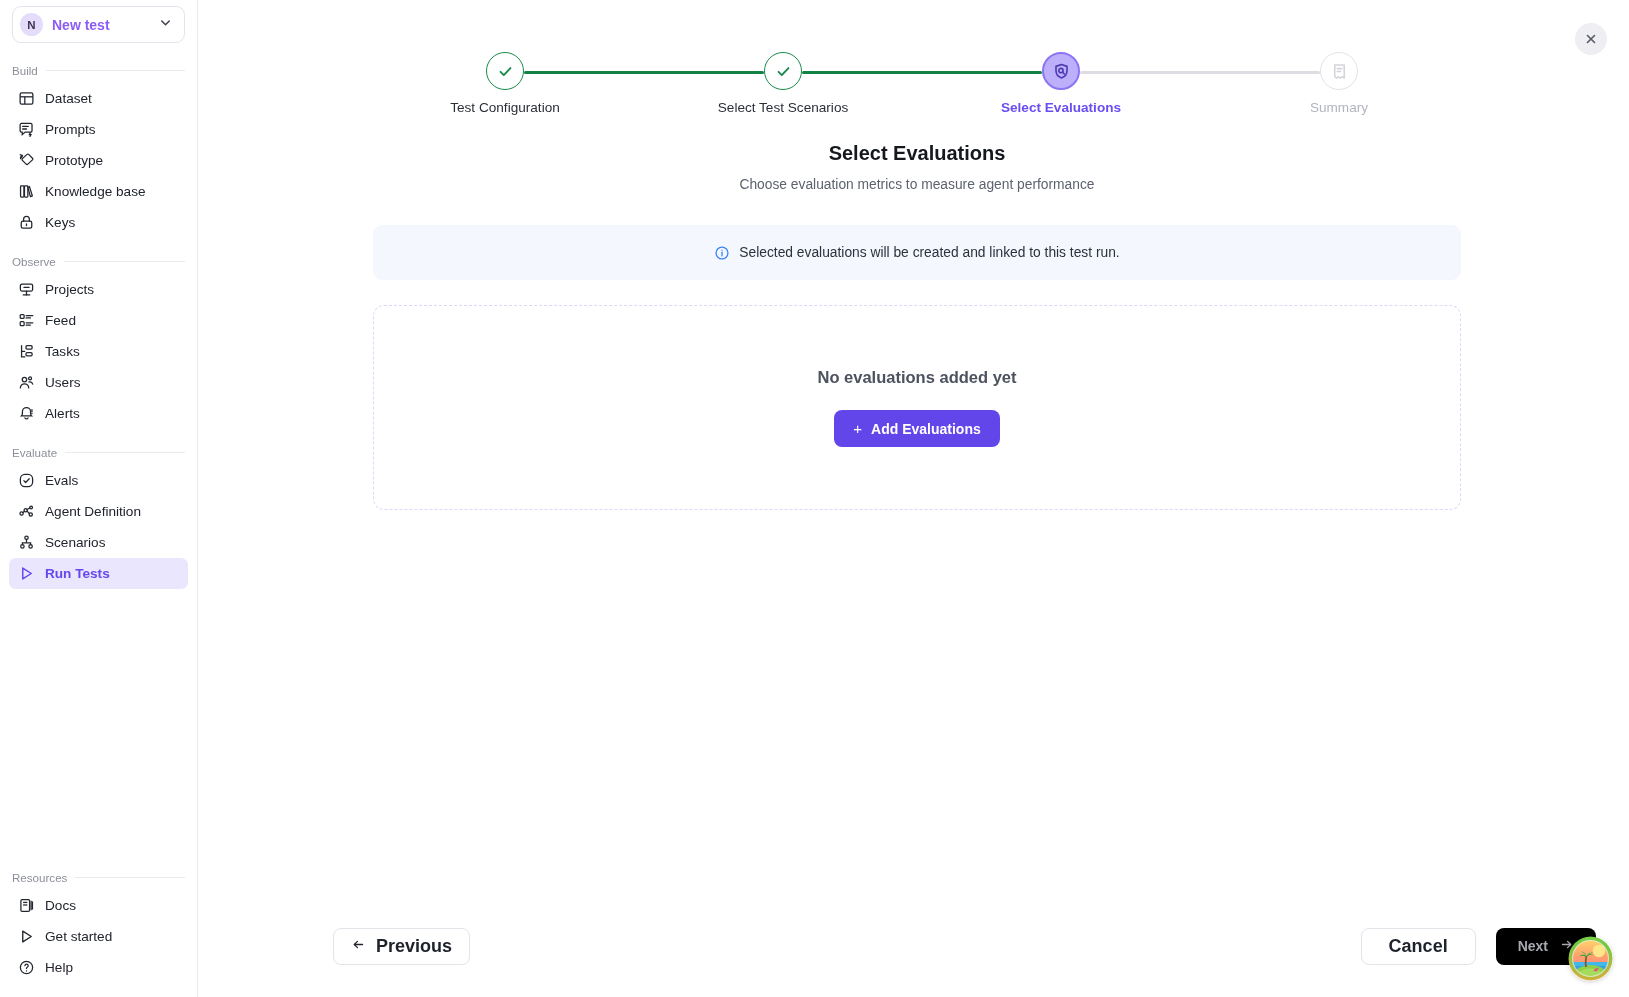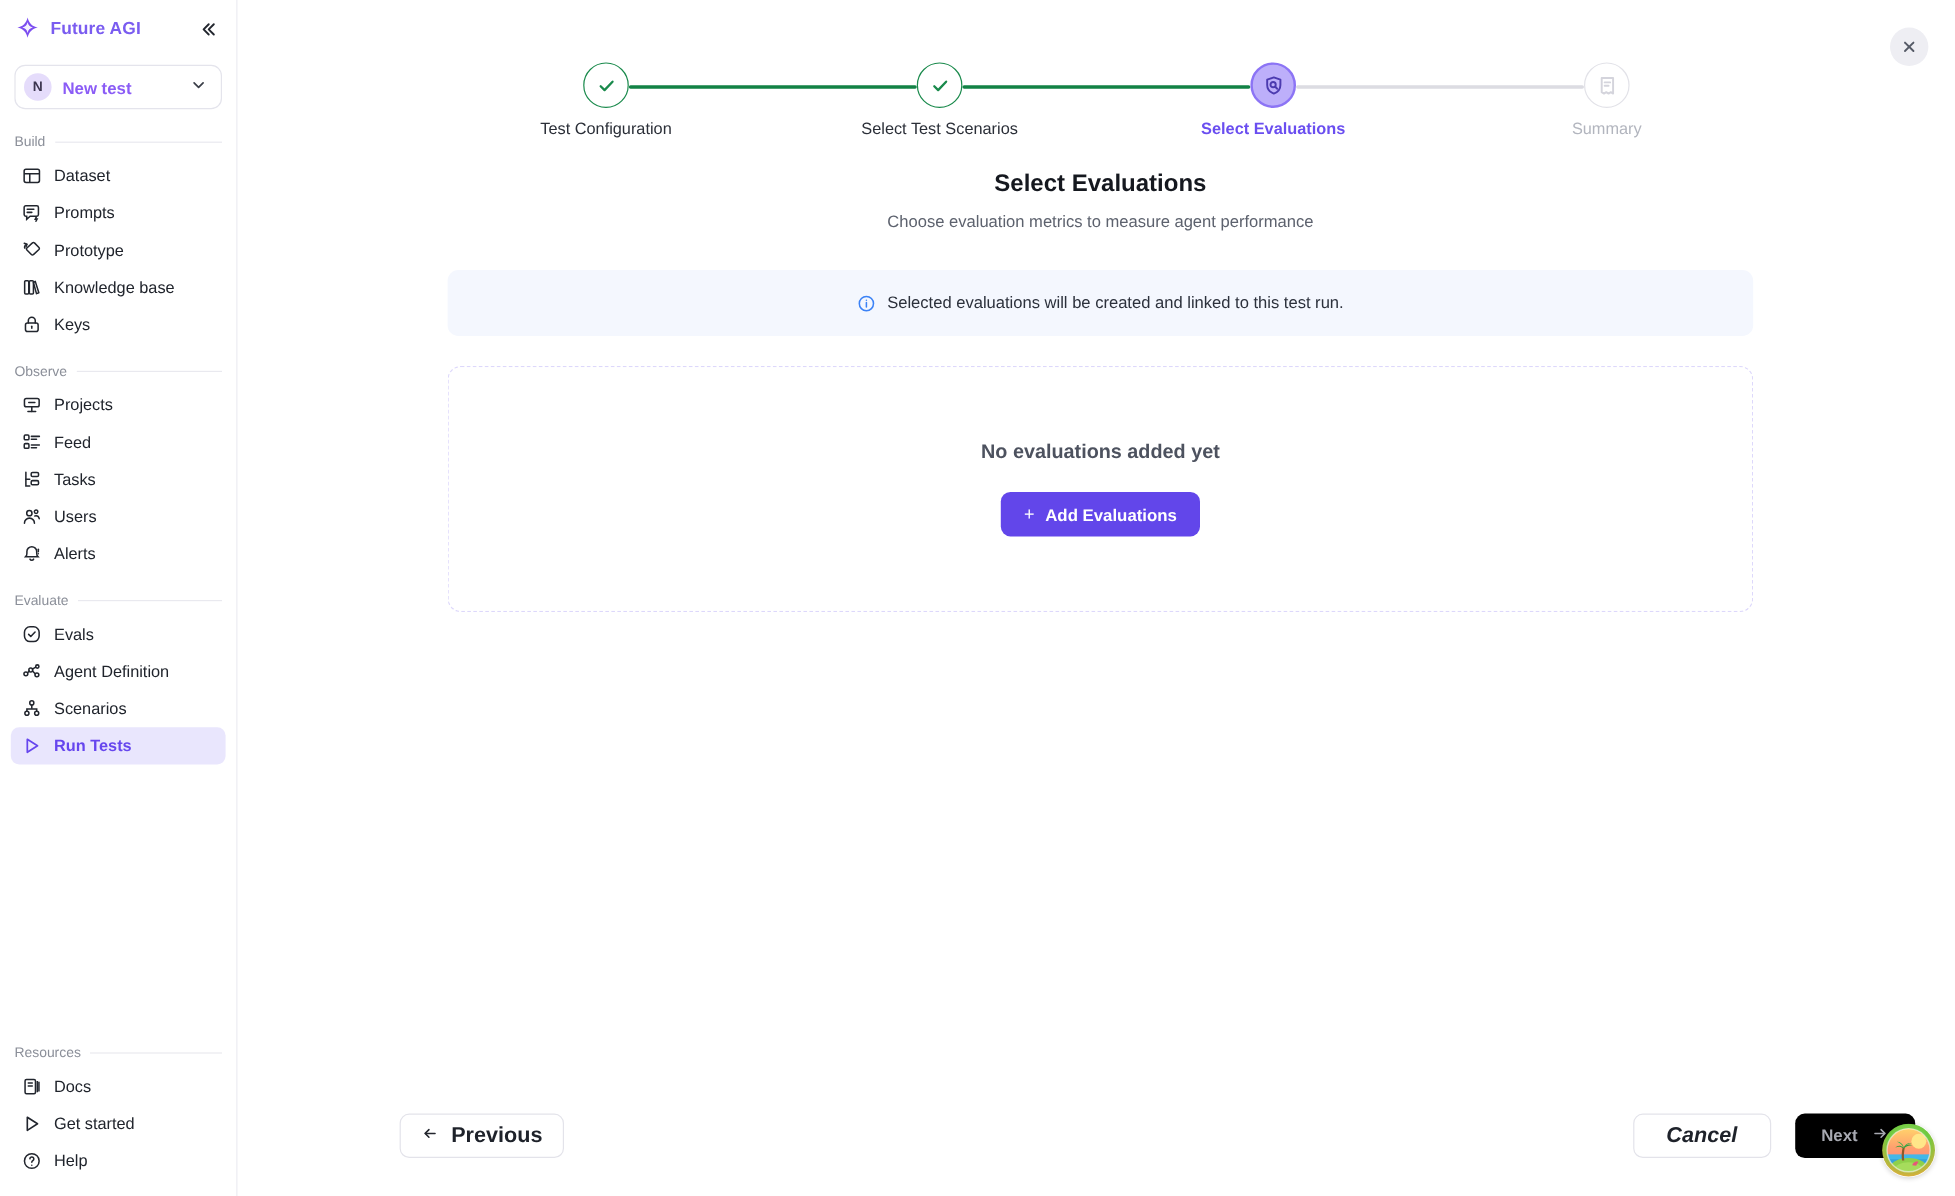--- a/index.html
+++ b/index.html
@@ -185,21 +185,21 @@
   }
   .btn-outline {
     display: inline-flex; align-items: center; gap: 10px;
     height: 37px; padding: 0 17px;
     background: #fff; border: 1px solid #e3e3ea; border-radius: 8px;
     font-size: 18px; font-weight: 600; color: #1e222a; cursor: pointer;
     font-family: "Liberation Sans", sans-serif;
   }
   .btn-outline .ar { font-size: 14px; color: #23262e; }
   .footer-right { margin-left: auto; display: flex; align-items: center; gap: 20px; }
-  .btn-cancel { padding: 0 27px; font-style: italic; }
+  .btn-cancel { padding: 0 27px; }
   .btn-next {
     display: inline-flex; align-items: center; gap: 11px;
     height: 37px; padding: 0 22px;
     background: #000000; border: none; border-radius: 8px;
     font-size: 14px; font-weight: 600; color: #a7a9b1; cursor: default;
     font-family: "Liberation Sans", sans-serif;
   }
 
   
   .fab {
@@ -210,35 +210,20 @@
   }
   .fab svg { display: block; }
 </style>
 </head>
 <body>
 
 <div class="app">
 
   <aside class="sidebar">
 
-    <div class="brand-row">
-      <span class="brand-logo">
-        <svg width="22" height="22" viewBox="0 0 22 22">
-          <path d="M11 1.5 C12.1 6.2 14.8 8.9 19.5 10 C14.8 11.1 12.1 13.8 11 18.5 C9.9 13.8 7.2 11.1 2.5 10 C7.2 8.9 9.9 6.2 11 1.5 Z" fill="#7c4ef0"></path>
-          <path d="M11 5.6 C11.6 8.1 12.9 9.4 15.4 10 C12.9 10.6 11.6 11.9 11 14.4 C10.4 11.9 9.1 10.6 6.6 10 C9.1 9.4 10.4 8.1 11 5.6 Z" fill="#ffffff" opacity=".92"></path>
-        </svg>
-      </span>
-      <span class="brand-name">Future AGI</span>
-      <span class="collapse-btn">
-        <svg width="17" height="17" viewBox="0 0 20 20" fill="none" stroke="currentColor" stroke-width="1.9" stroke-linecap="round" stroke-linejoin="round">
-          <path d="M10.5 5 L5.5 10 L10.5 15"></path>
-            <path d="M15.5 5 L10.5 10 L15.5 15"></path>
-        </svg>
-      </span>
-    </div>
 
     <div class="test-select">
       <span class="avatar">N</span>
       <span class="test-select-label">New test</span>
       <span class="chev">
         <svg width="15" height="15" viewBox="0 0 20 20" fill="none" stroke="currentColor" stroke-width="1.9" stroke-linecap="round" stroke-linejoin="round">
             <path d="M5 8 L10 13 L15 8"></path>
           </svg>
       </span>
     </div>

